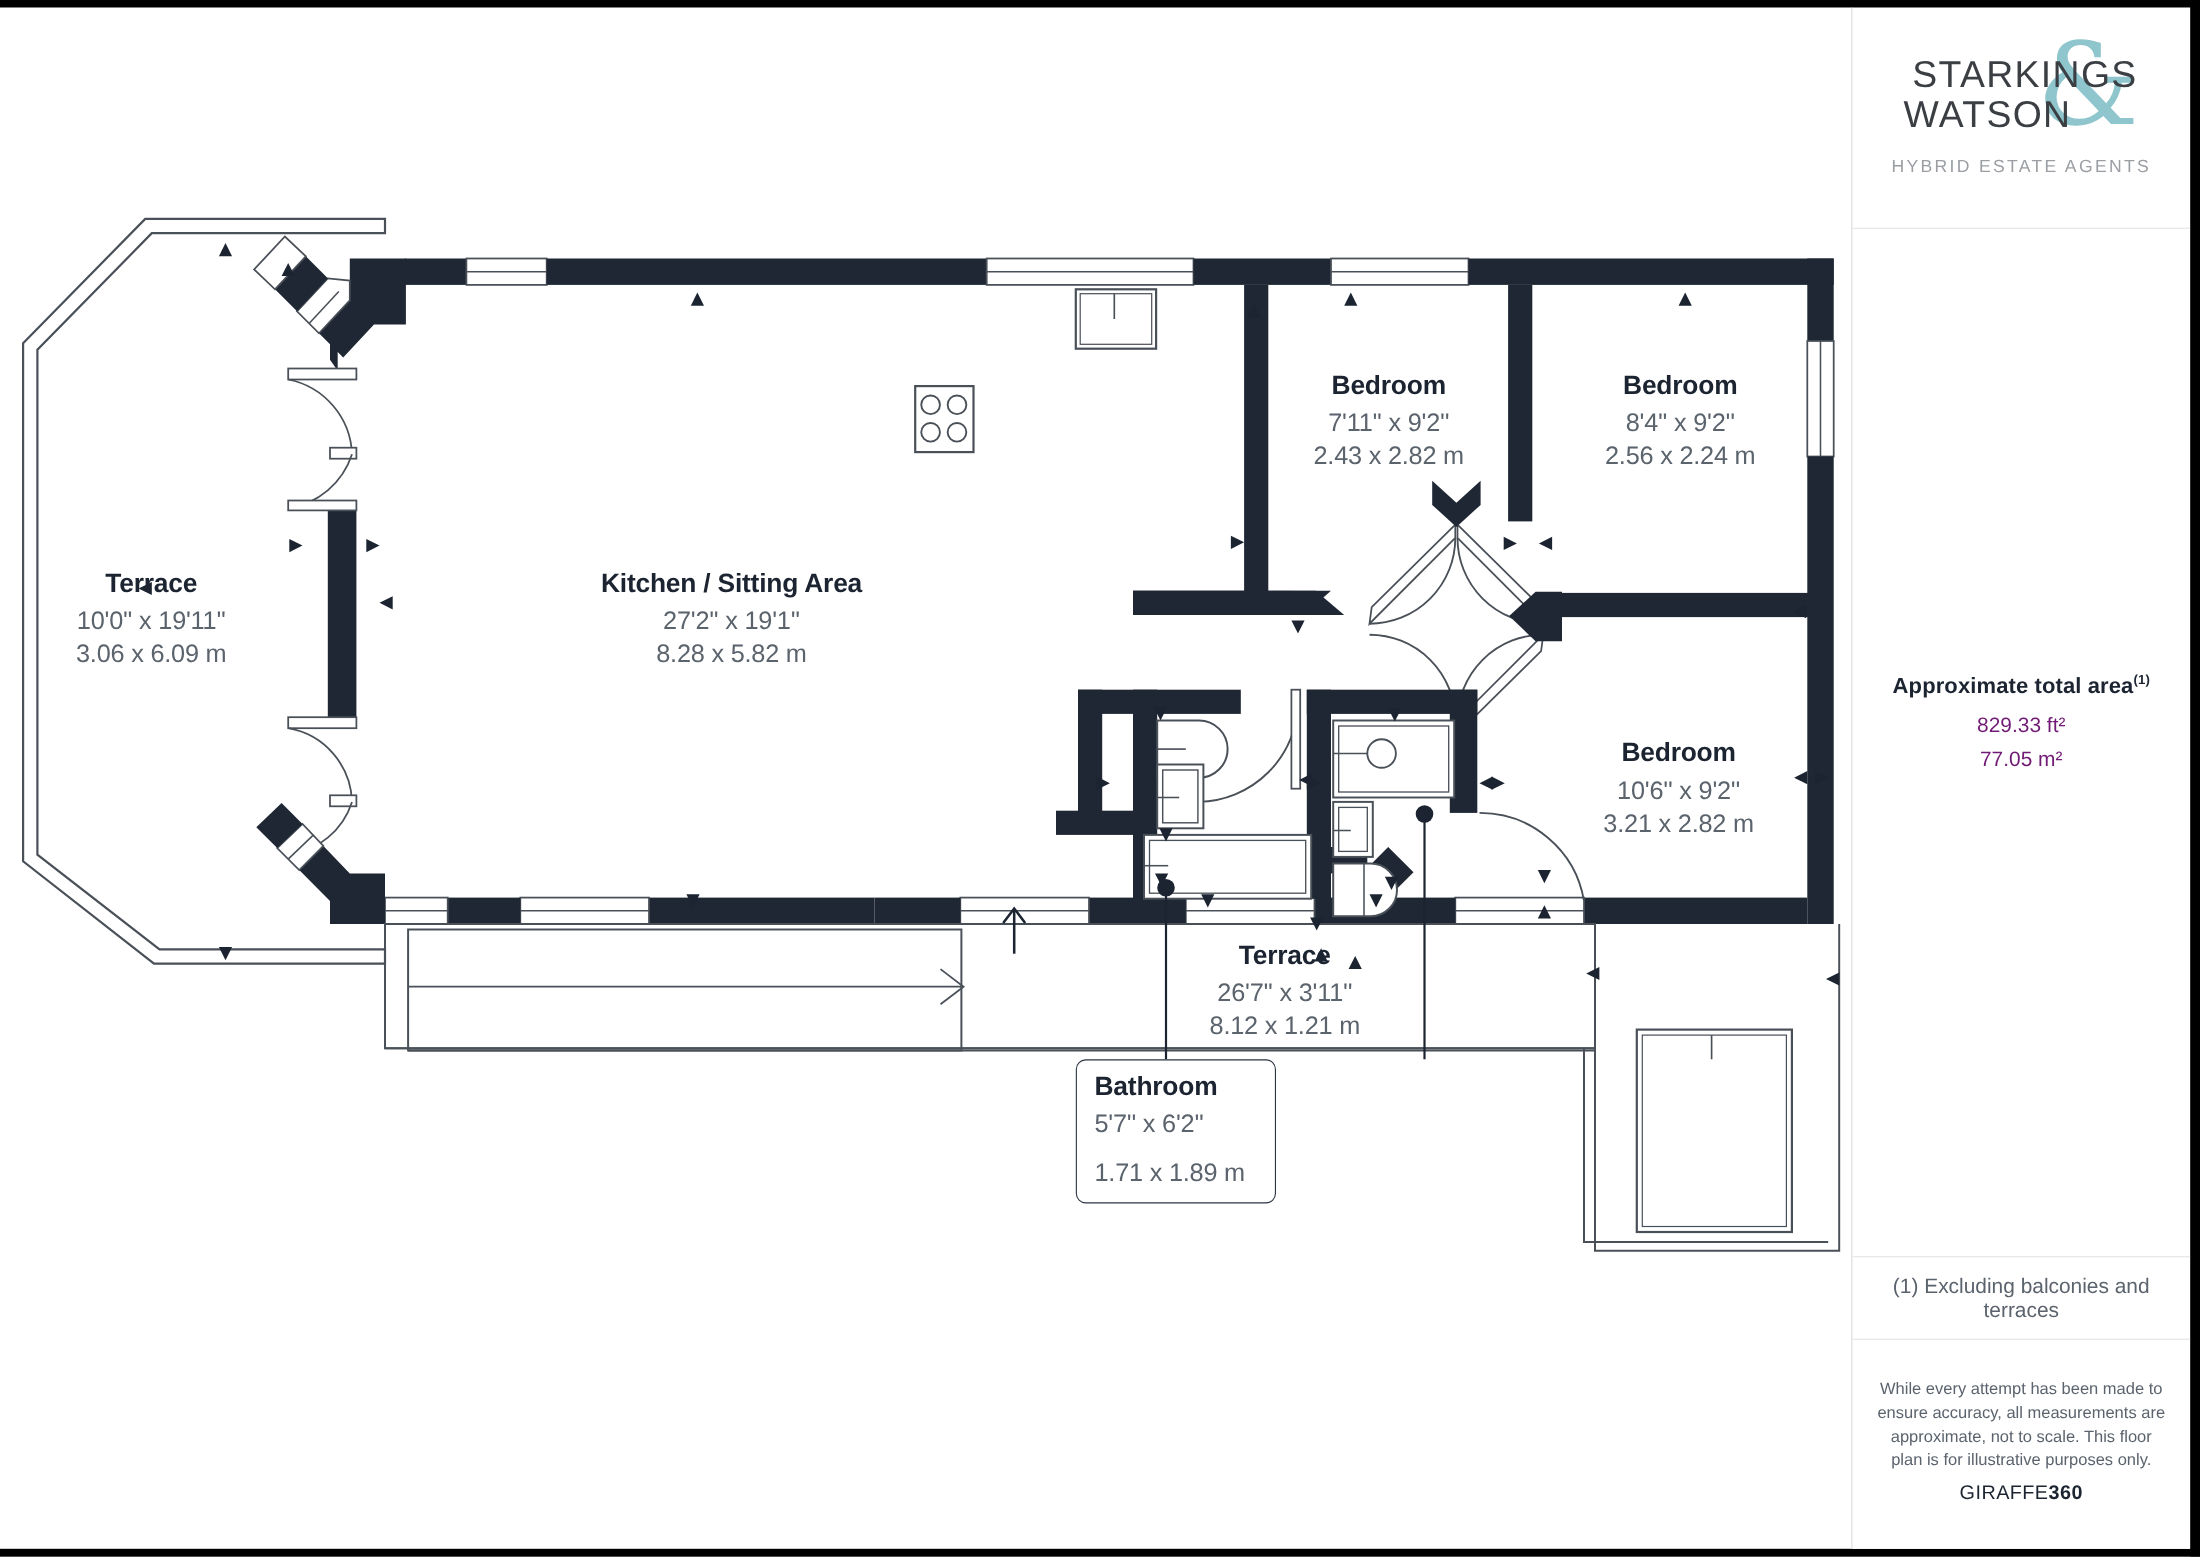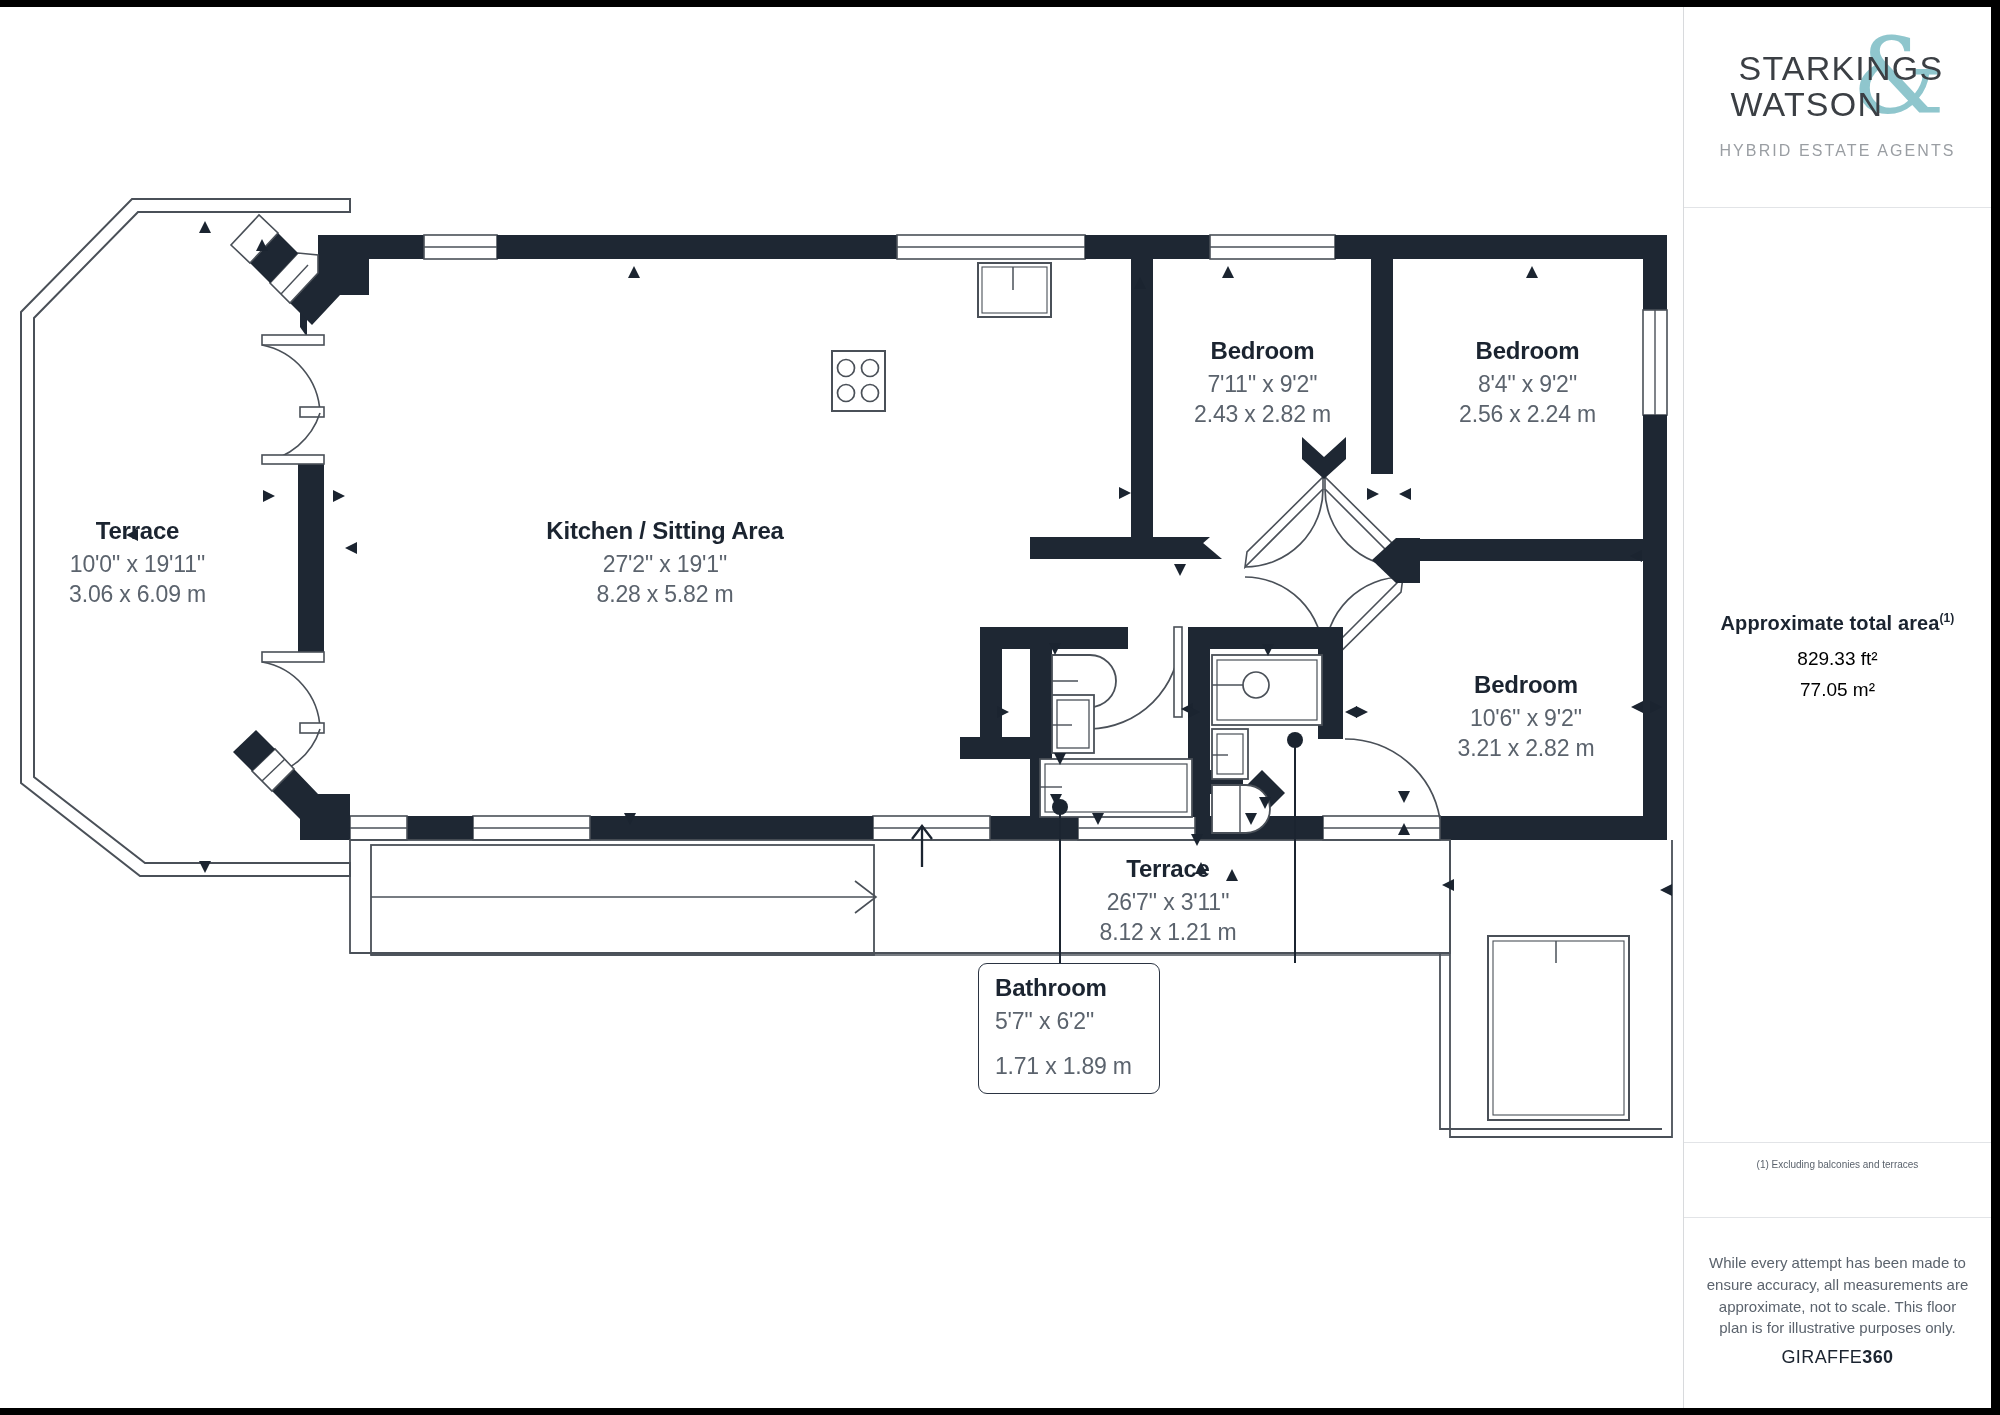--- a/index.html
+++ b/index.html
@@ -101,31 +101,31 @@
   }
   .area-title {
     font-size: 20px;
     font-weight: bold;
     color: #1b2430;
     letter-spacing: 0.1px;
   }
   .area-title sup { font-size: 12px; }
   .area-val {
     font-size: 19px;
-    color: #000000;
+    color: #701a75;
     margin-top: 13px;
     text-align: center;
   }
   #footnote {
     position: absolute;
     left: 0;
     top: 1152px;
     width: 100%;
     text-align: center;
-    font-size: 10px;
+    font-size: 19px;
     color: #5b636d;
   }
   #disclaimer {
     position: absolute;
     left: 0;
     top: 1245px;
     width: 100%;
     text-align: center;
     font-size: 15px;
     line-height: 1.45;

